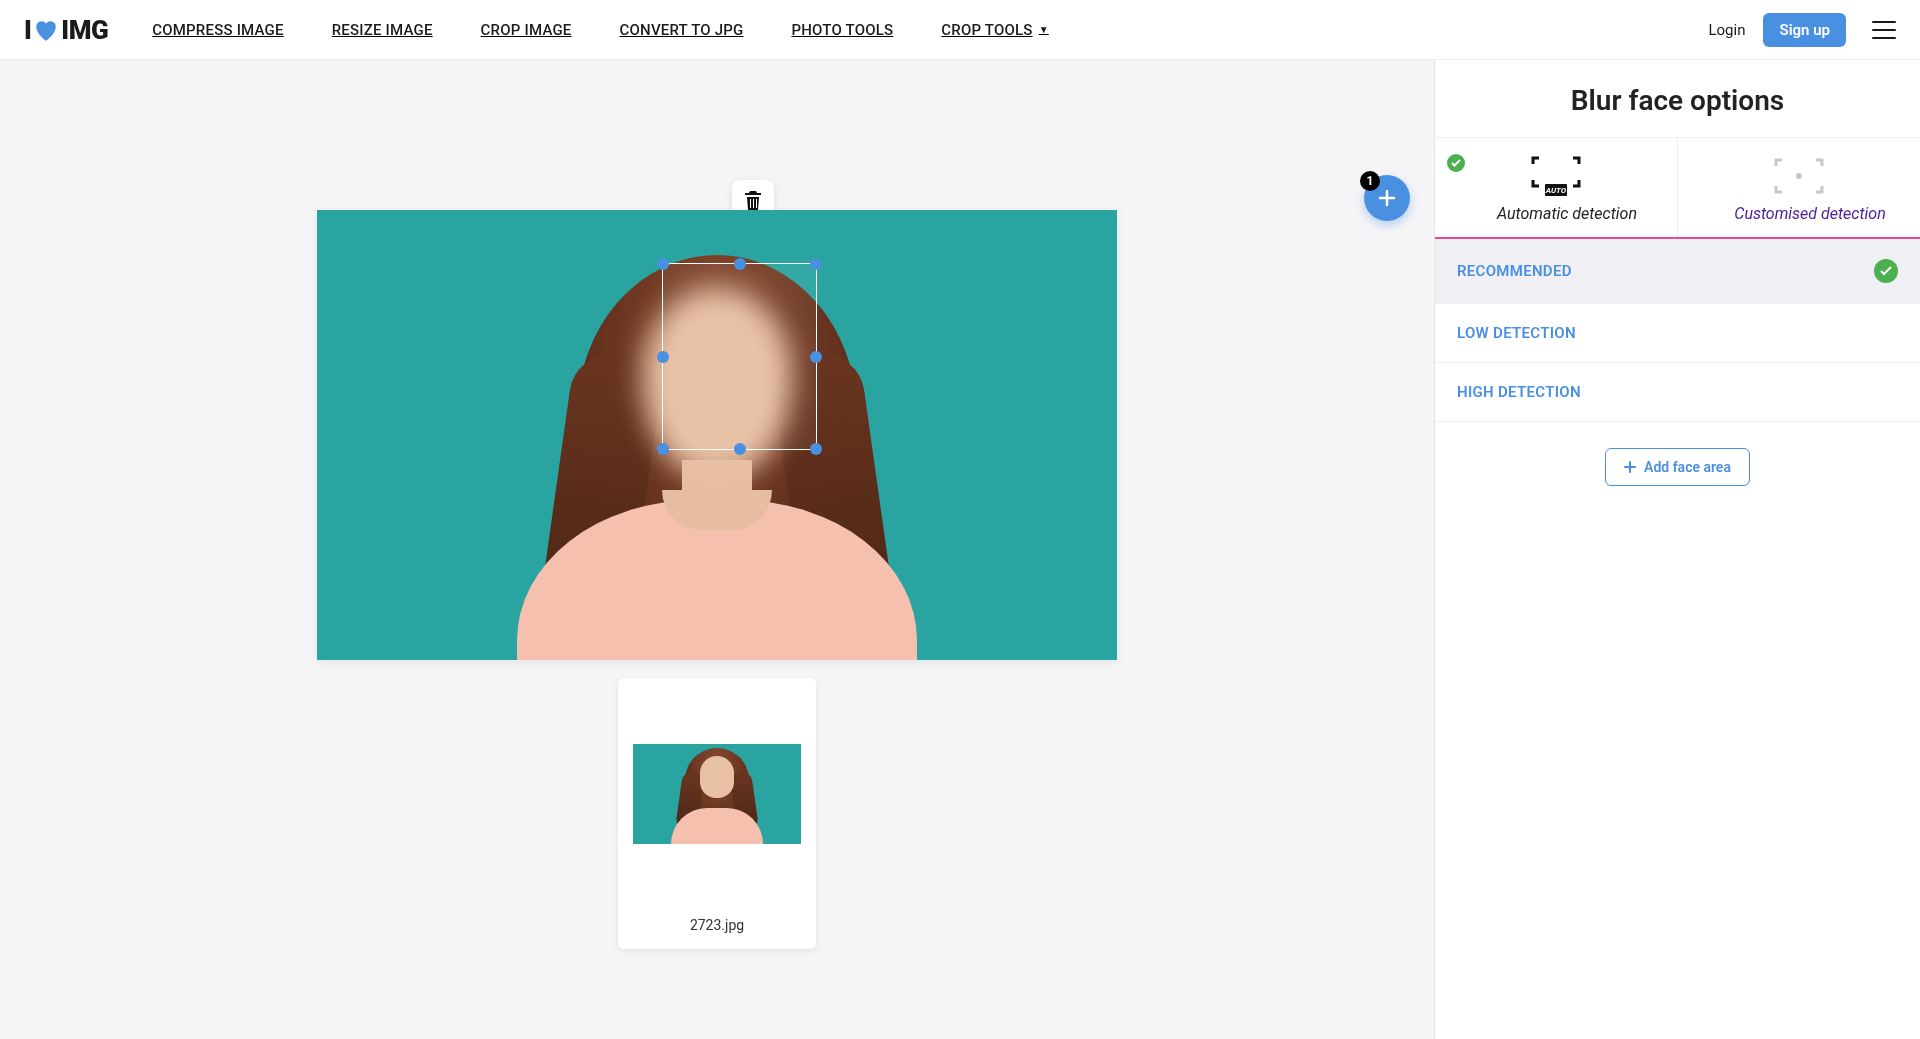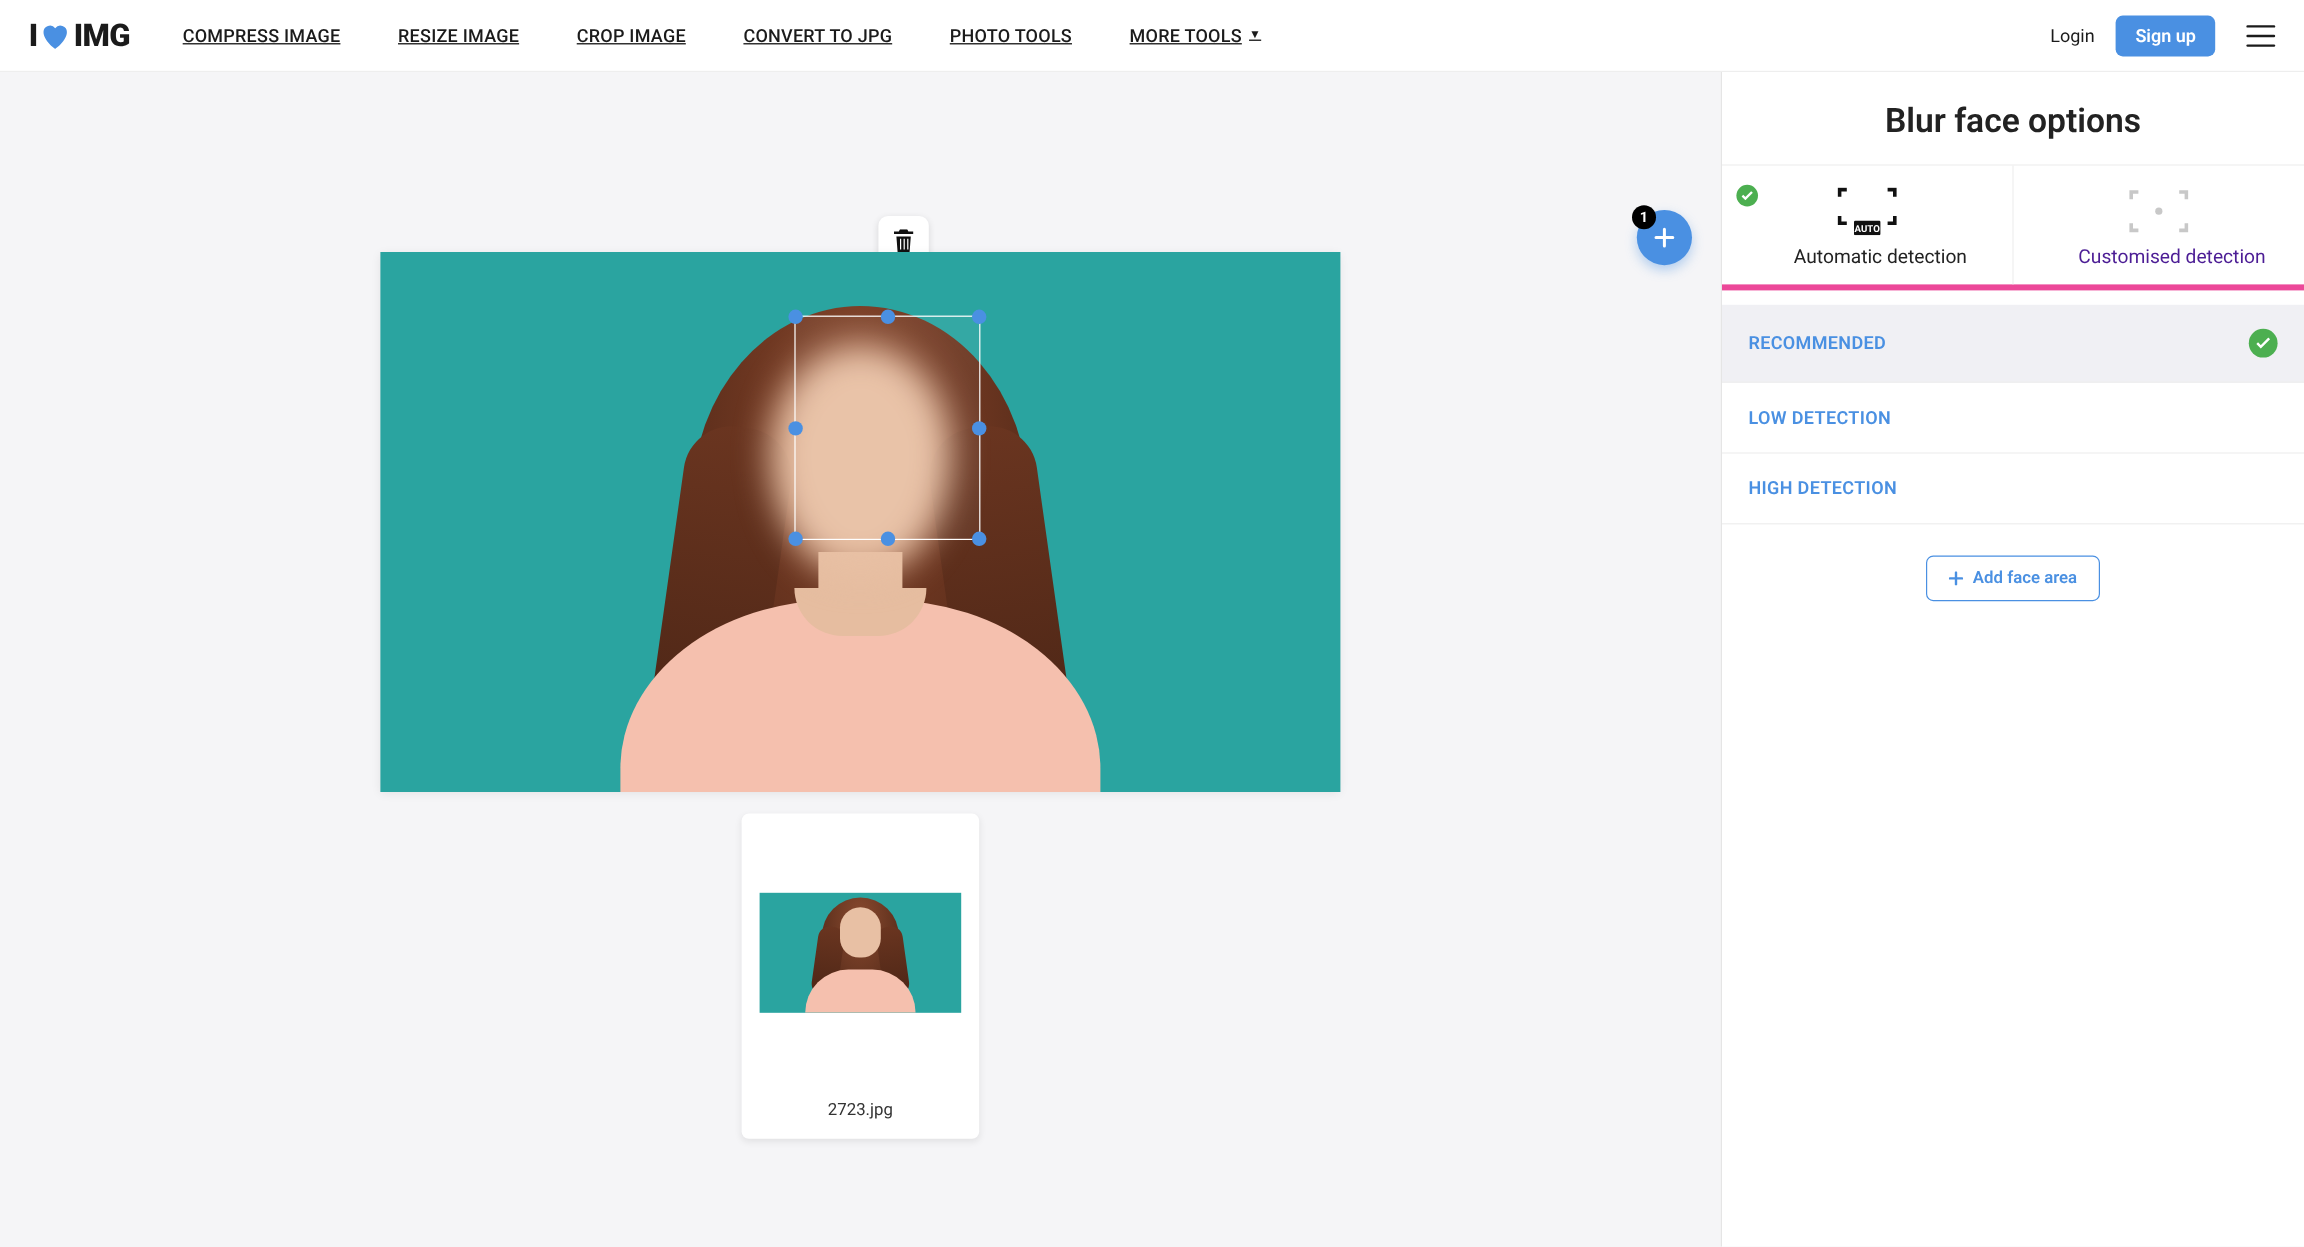--- a/index.html
+++ b/index.html
@@ -55,30 +55,30 @@
 .thumb-hair { position:absolute; top:4px; left:50%; transform:translateX(-50%); width:64px; height:78px; background: radial-gradient(ellipse at 50% 25%, #8a4a2f, #4d2616); border-radius: 32px 32px 16px 16px; }
 .thumb-hair::before, .thumb-hair::after { content:""; position:absolute; width:22px; height:58px; background:linear-gradient(#6a3520,#4d2616); bottom:-4px; border-radius:10px; }
 .thumb-hair::before{left:-6px; transform:rotate(8deg);} .thumb-hair::after{right:-6px; transform:rotate(-8deg);}
 .thumb-face { position:absolute; top:12px; left:50%; transform:translateX(-50%); width:34px; height:42px; background:#e8c0a4; border-radius: 17px 17px 16px 16px; }
 .thumb-shirt { position:absolute; bottom:0; left:50%; transform:translateX(-50%); width:92px; height:36px; background:#f5c0ae; border-radius: 46px 46px 0 0; }
 .thumb-name { margin-top: 73px; font-size: 14px; color: #333; }
 
 
 .sidebar { width: 486px; background: #fff; border-left: 1px solid #e5e5e5; display: flex; flex-direction: column; position: relative; }
 .side-title { text-align: center; font-size: 28px; font-weight: 600; color: #222; padding: 24px 0 20px; }
-.detect-tabs { display: flex; border-top: 1px solid #eee; border-bottom: 5px solid #ec4899; position: relative; }
+.detect-tabs { display: flex; border-top: 1px solid #eee; border-bottom: 2px solid #ec4899; position: relative; font-style: italic; }
 .detect-tab { flex: 1; text-align: center; padding: 18px 0 14px; cursor: pointer; position: relative; }
 .detect-tab.inactive { color: #bdbdbd; border-left: 1px solid #eee; }
 .detect-tab .icon-wrap { height: 40px; display:flex; align-items:center; justify-content:center; margin-bottom: 8px; }
 .detect-tab span.label { font-size: 16px; color: #222; margin-left: 22px; }
 .detect-tab.inactive span.label { color: #4c1d95; }
 .green-dot { position: absolute; top: 16px; left: 12px; width: 18px; height: 18px; border-radius: 50%; background: #4caf50; display:flex; align-items:center; justify-content:center; }
 
 .level-row { padding: 20px 22px; border-bottom: 1px solid #eee; display:flex; align-items:center; justify-content:space-between; cursor:pointer; }
-.level-row.active { background: #f0f0f4; margin-top: 12px; }
+.level-row.active { background: #f0f0f4; }
 .level-row span { color: #4a90e2; font-size: 15px; font-weight: 600; letter-spacing: 0.3px; }
 .level-check { width: 24px; height: 24px; border-radius: 50%; background: #4caf50; display:flex; align-items:center; justify-content:center; }
 
 .add-blur-wrap { text-align:center; padding: 26px 0; }
 .add-blur-btn { background:#fff; border:1px solid #4a90e2; border-radius:6px; color:#4a90e2; font-size:14px; font-weight:600; padding:10px 18px; cursor:pointer; display:inline-flex; align-items:center; gap:8px; }
 
 .process-btn { position:absolute; bottom:24px; left:24px; right:24px; background:#5a9cf0; color:#fff; border:none; border-radius:10px; height:80px; font-size:28px; font-weight:600; display:flex; align-items:center; justify-content:center; gap:14px; cursor:pointer; box-shadow: 0 4px 12px rgba(74,144,226,0.35); }
 
 svg { display:block; }
 </style>
@@ -95,21 +95,21 @@
     </span>
     <span>IMG</span>
   </div>
   <nav class="nav">
     <a href="#">COMPRESS IMAGE</a>
     <a href="#">RESIZE IMAGE</a>
     <a href="#">CROP IMAGE</a>
     <a href="#">CONVERT TO JPG</a>
     <a href="#">PHOTO TOOLS</a>
     <a href="#">
-        <span>MORE TOOLS</span>
+        <span>CROP TOOLS</span>
         <span class="caret">▼</span>
       </a>
   </nav>
   <div class="header-right">
     <a href="#" class="login-link">Login</a>
     <button class="signup-btn">Sign up</button>
     <div class="hamburger">
         <span></span>
         <span></span>
         <span></span>

